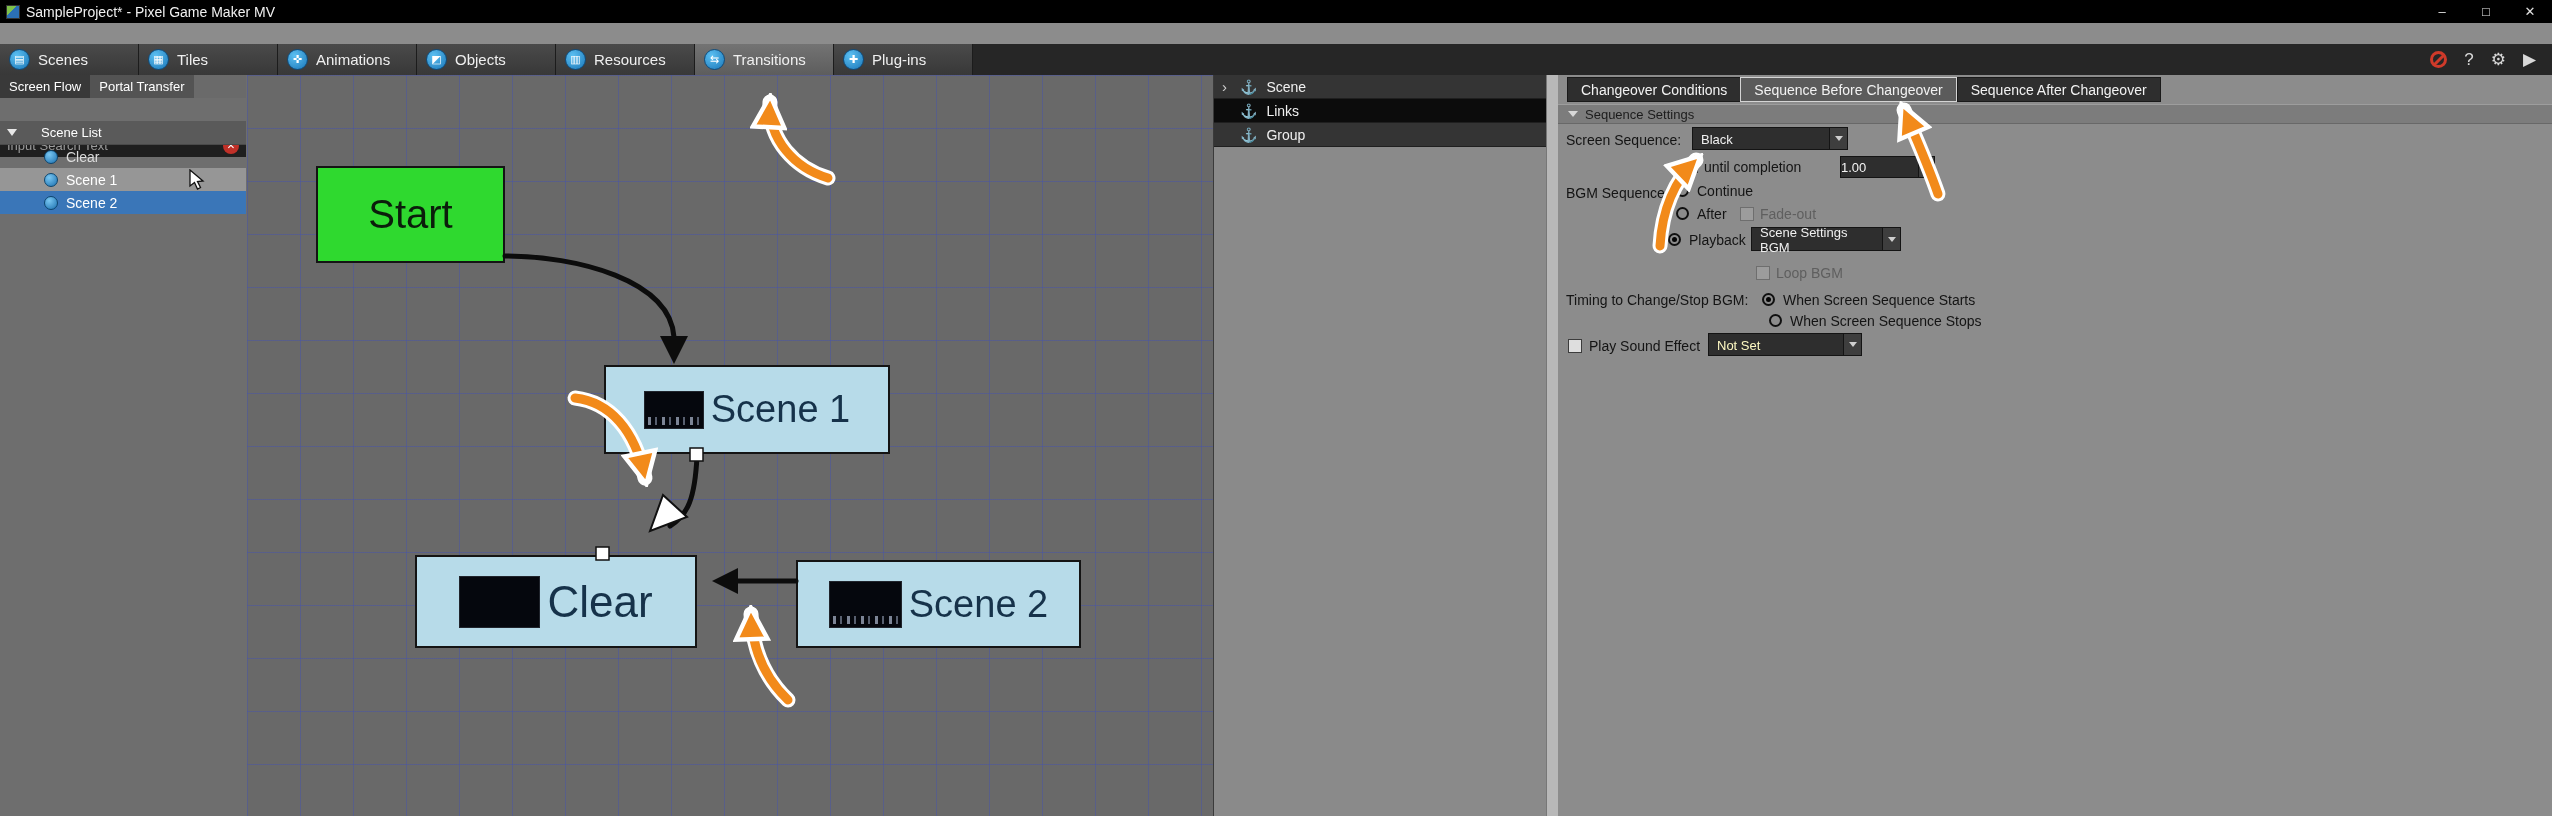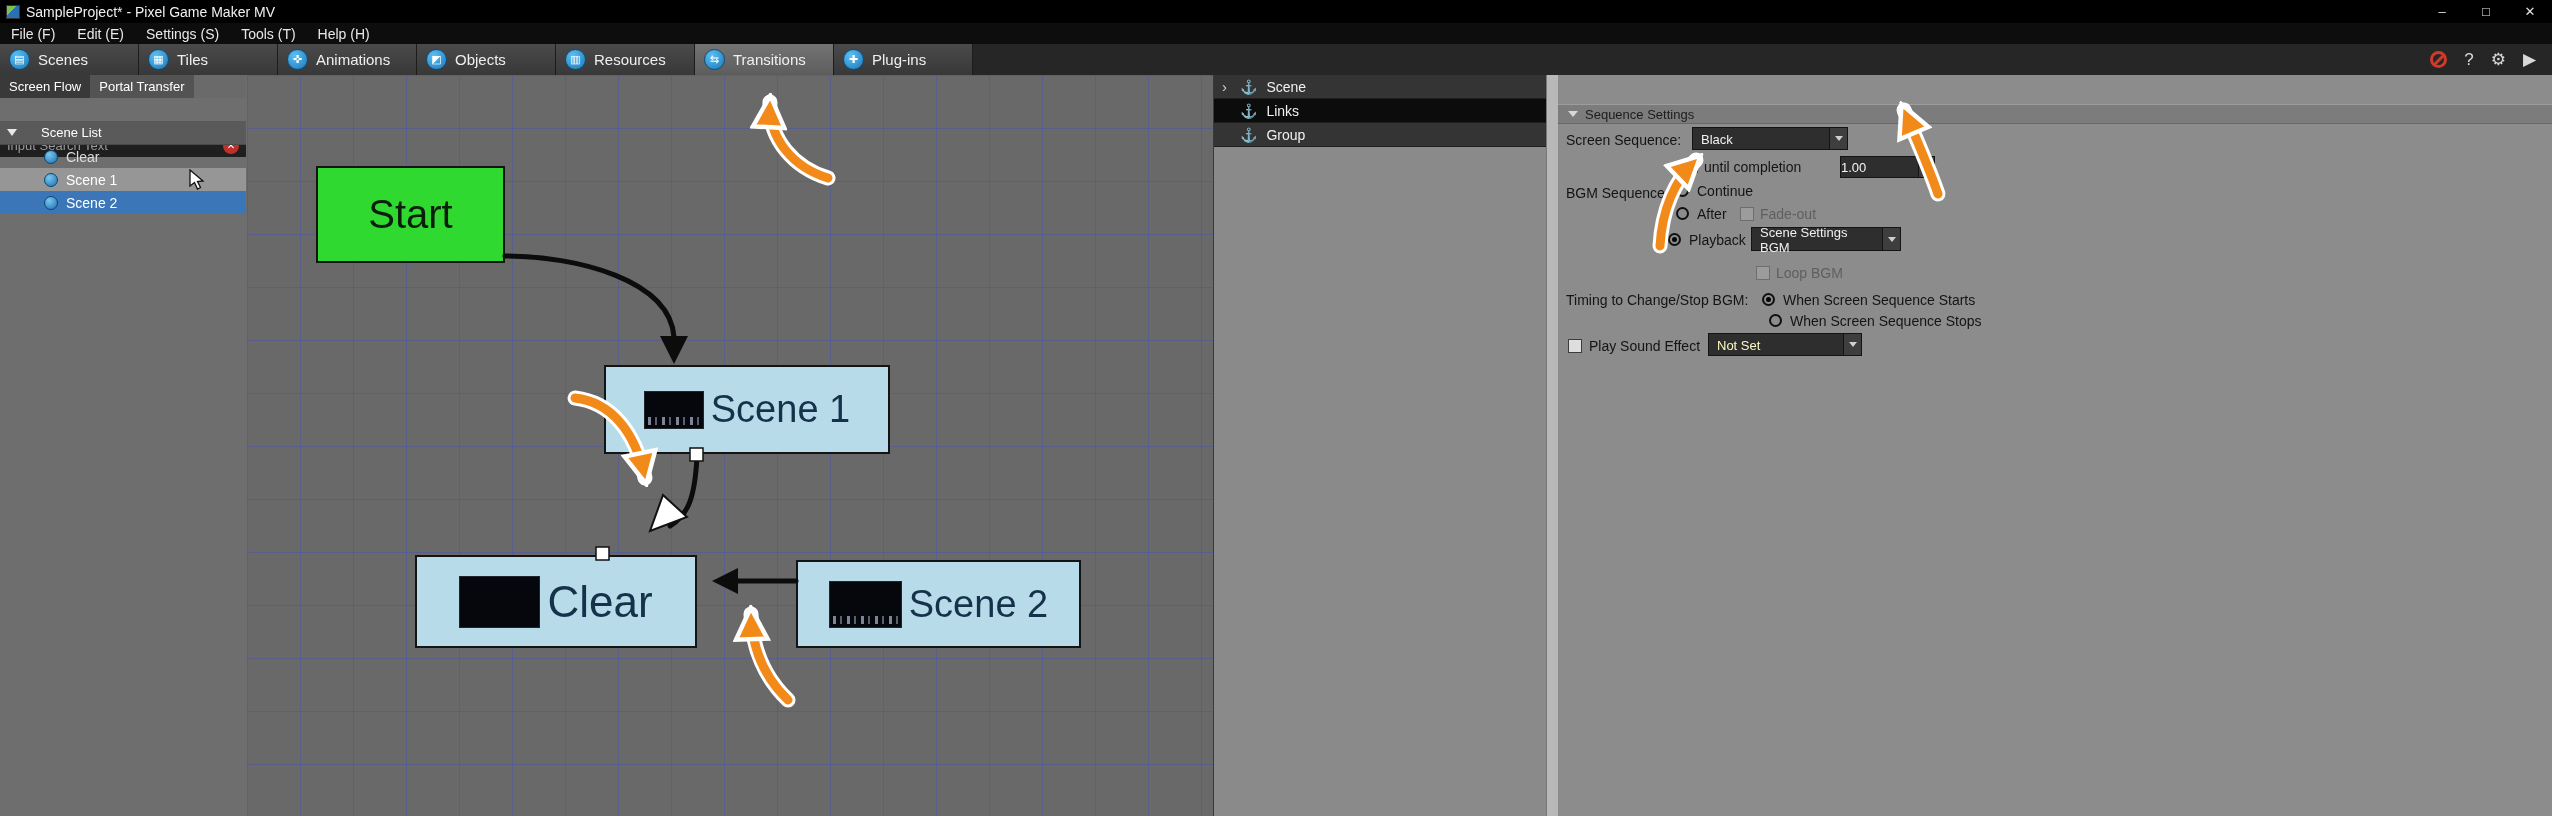--- a/index.html
+++ b/index.html
@@ -103,27 +103,20 @@
   <div class="titlebar">
     <div class="app-icon"></div>
     <div class="title-text">SampleProject* - Pixel Game Maker MV</div>
     <div class="win-controls">
       <div class="win-btn">–</div>
       <div class="win-btn">□</div>
       <div class="win-btn">✕</div>
     </div>
   </div>
 
-  <div class="menubar">
-    <div class="menu-item">File (F)</div>
-    <div class="menu-item">Edit (E)</div>
-    <div class="menu-item">Settings (S)</div>
-    <div class="menu-item">Tools (T)</div>
-    <div class="menu-item">Help (H)</div>
-  </div>
 
   <div class="toolbar">
     <div class="tool-tab">
       <span class="tool-icon">▤</span>
       <span>Scenes</span>
     </div>
     <div class="tool-tab">
       <span class="tool-icon">▦</span>
       <span>Tiles</span>
     </div>
@@ -234,20 +227,25 @@
       </div>
       <div class="mp-row">
         <span class="mp-expander"></span>
         <span class="mp-anchor">⚓</span>
         <span>Group</span>
       </div>
     </div>
     <div class="mp-scrollbar"></div>
 
     <div class="right-panel">
+      <div class="rp-tabs">
+        <div class="rp-tab">Changeover Conditions</div>
+        <div class="rp-tab selected">Sequence Before Changeover</div>
+        <div class="rp-tab">Sequence After Changeover</div>
+      </div>
 
       <div class="rp-section-header">
         <span class="exp-tri"></span>
         <span>Sequence Settings</span>
       </div>
 
       <div class="rp-label" style="left:8px; top:57px;">Screen Sequence:</div>
       <div class="dd" style="left:134px; top:52px; width:156px; height:23px;">
         <span class="dd-text">Black</span>
         <span class="dd-arrow"></span>

